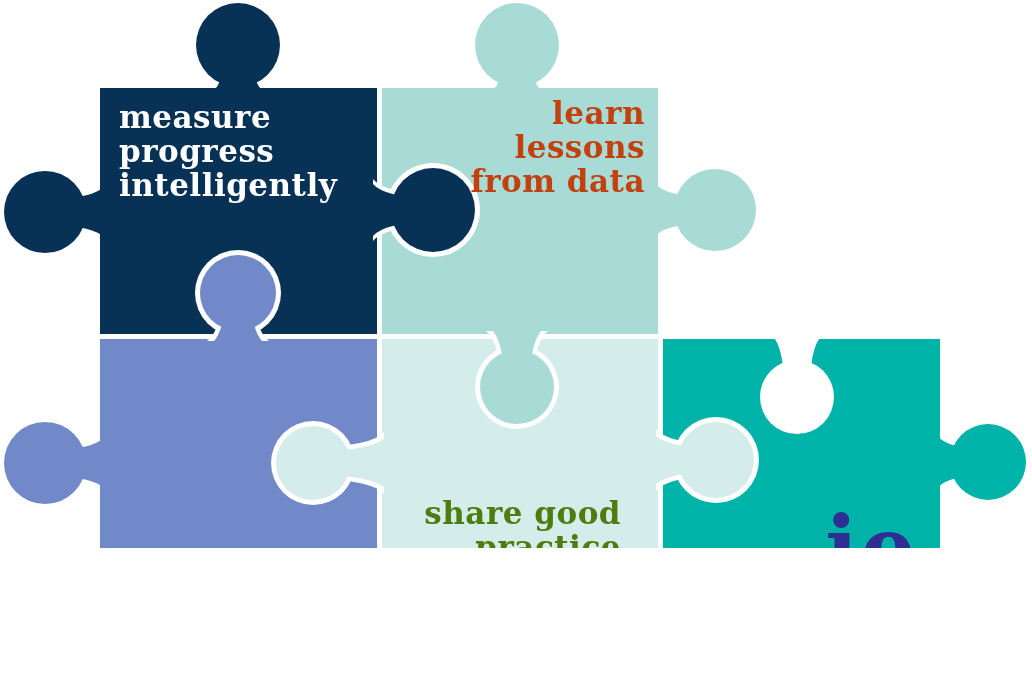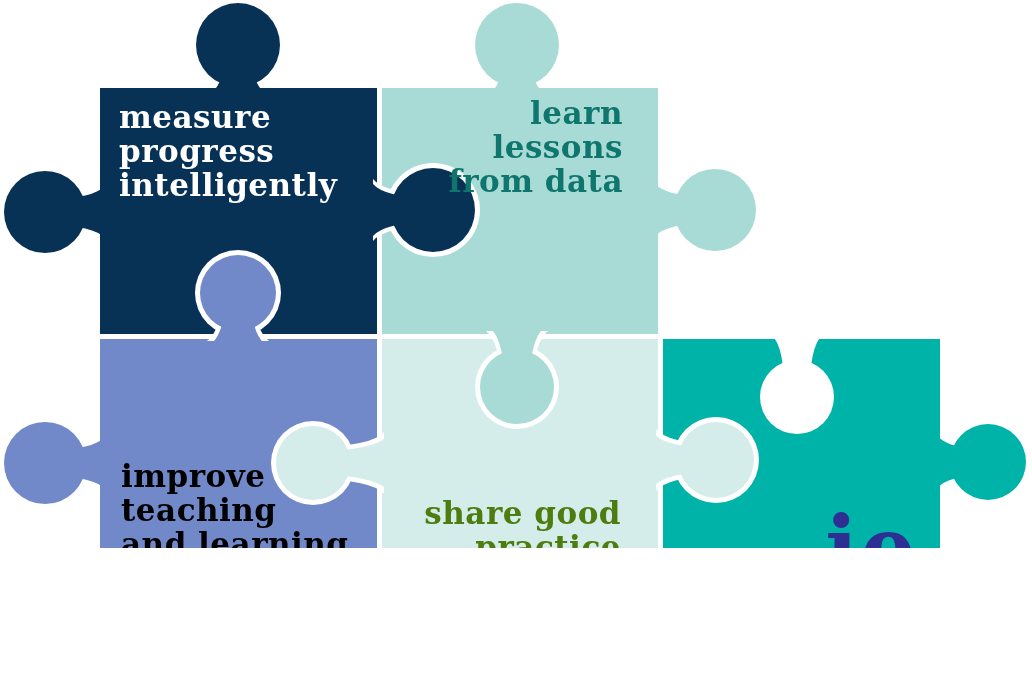--- a/index.html
+++ b/index.html
@@ -123,26 +123,23 @@
     <g fill="#d4ecea">
       <path d="M654,434 Q665,447 716,449 L716,471 Q665,473 654,486 Z"></path>
       <circle cx="716" cy="460" r="38"></circle>
     </g>
   </svg>
 
   <div class="piece-label label-left" style="left: 119px; top: 100px; color: rgb(255, 255, 255);">measure
 progress
 intelligently</div>
 
-  <div class="piece-label label-right" style="left: 382px; top: 96px; width: 241px; color: #0f766e;">learn
+  <div class="piece-label label-right" style="left: 382px; top: 96px; width: 241px; color: #c2410c; padding-left: 22px;">learn
 lessons
 from data</div>
 
-  <div class="piece-label label-left" style="left: 121px; top: 459px; color: rgb(0, 0, 0);">improve
-teaching
-and learning</div>
 
   <div class="piece-label label-right" style="left: 384px; top: 496px; width: 237px; color: #4d7c0f;">share good
 practice</div>
 
   <div class="ie-label" style="left: 812px; top: 476px; width: 120px; color: rgb(45, 48, 146); margin-top: 28px;">ie</div>
 
 </div>
 
 </body></html>

